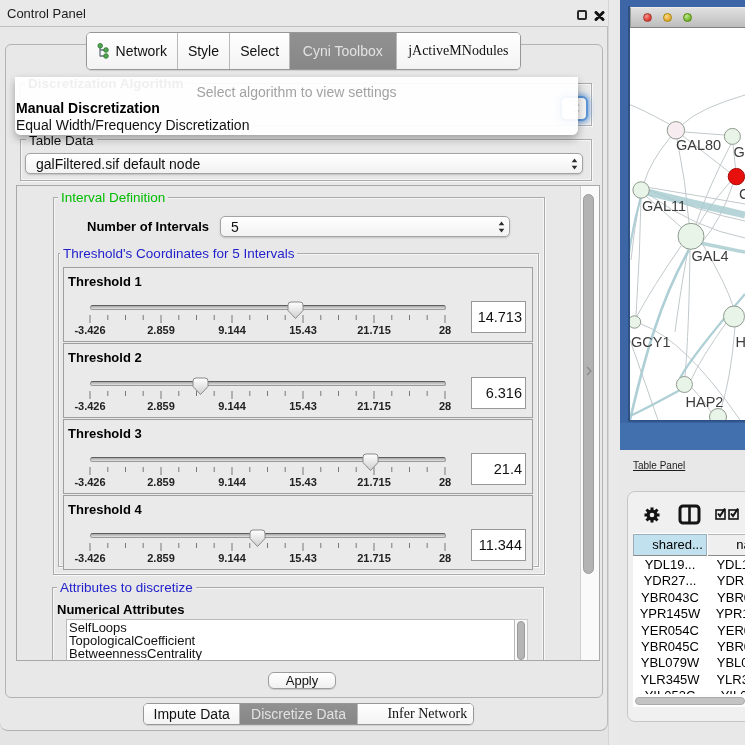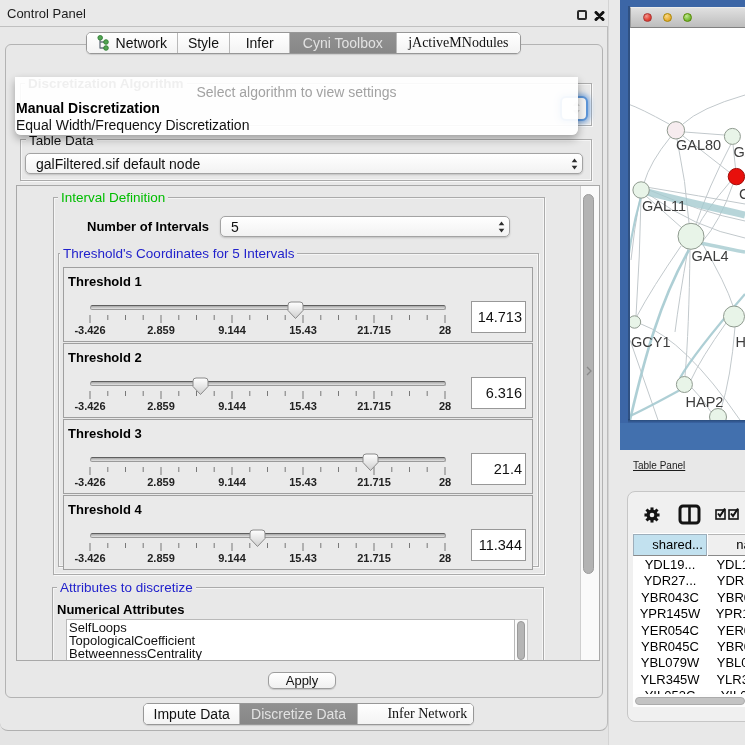--- a/index.html
+++ b/index.html
@@ -80,31 +80,31 @@
 <div id="cp-title" class="abs">
     <span class="t">Control Panel</span>
   <div class="abs" style="left:577px;top:10px;width:10px;height:10px;border:2px solid #2a2a2a;border-radius:2px;"></div>
   <svg class="abs" style="left:594px;top:11px" width="11" height="10">
       <path d="M2,1.5 L9,8.5 M9,1.5 L2,8.5" stroke="#111" stroke-width="3" stroke-linecap="round"></path>
     </svg>
 </div>
 
 <div id="tabbox" class="abs"></div>
 
-<div class="seg" style="left:86px;top:32px;width:435px;height:22px;">
+<div class="seg" style="left:86px;top:32px;width:435px;height:38px;">
   <div class="s" style="width:91px;">
     <svg width="13" height="17" viewBox="0 0 13 17" style="margin-right:6px;">
       <path d="M3,3 L3,13.5 M3,7 L8.8,7 M3,13 L8.8,13" stroke="#66717c" stroke-width="1.3" fill="none"></path>
       <circle cx="3.2" cy="2.8" r="2.3" fill="#53a553" stroke="#2e7d32" stroke-width="0.9"></circle>
       <circle cx="9" cy="7" r="2.3" fill="#53a553" stroke="#2e7d32" stroke-width="0.9"></circle>
       <circle cx="9" cy="13" r="2.3" fill="#53a553" stroke="#2e7d32" stroke-width="0.9"></circle>
     </svg>
     Network</div>
   <div class="s" style="width:53px;">Style</div>
-  <div class="s" style="width:60px;">Infer</div>
+  <div class="s" style="width:60px;">Select</div>
   <div class="s on" style="width:107px;">Cyni Toolbox</div>
   <div class="s" style="width:124px;">jActiveMNodules</div>
 </div>
 
 <div class="grp" style="left:20px;top:83px;width:572px;height:43px;"></div>
 <div class="grp-label bold" style="left:25px;top:76px;color:#222;">Discretization Algorithm</div>
 
 <div class="abs" style="left:560px;top:96px;width:28px;height:25px;background:#f4f4f4;border:2.5px solid #5c94d6;border-radius:6px;box-shadow:0 0 5px 2px rgba(97,152,219,0.75);">
   <svg style="position:absolute;left:10px;top:3px;" width="9" height="14" viewBox="0 0 9 14">
       <path d="M4.5,0.5 L8,5 L1,5 Z" fill="#cfcfcf"></path>

